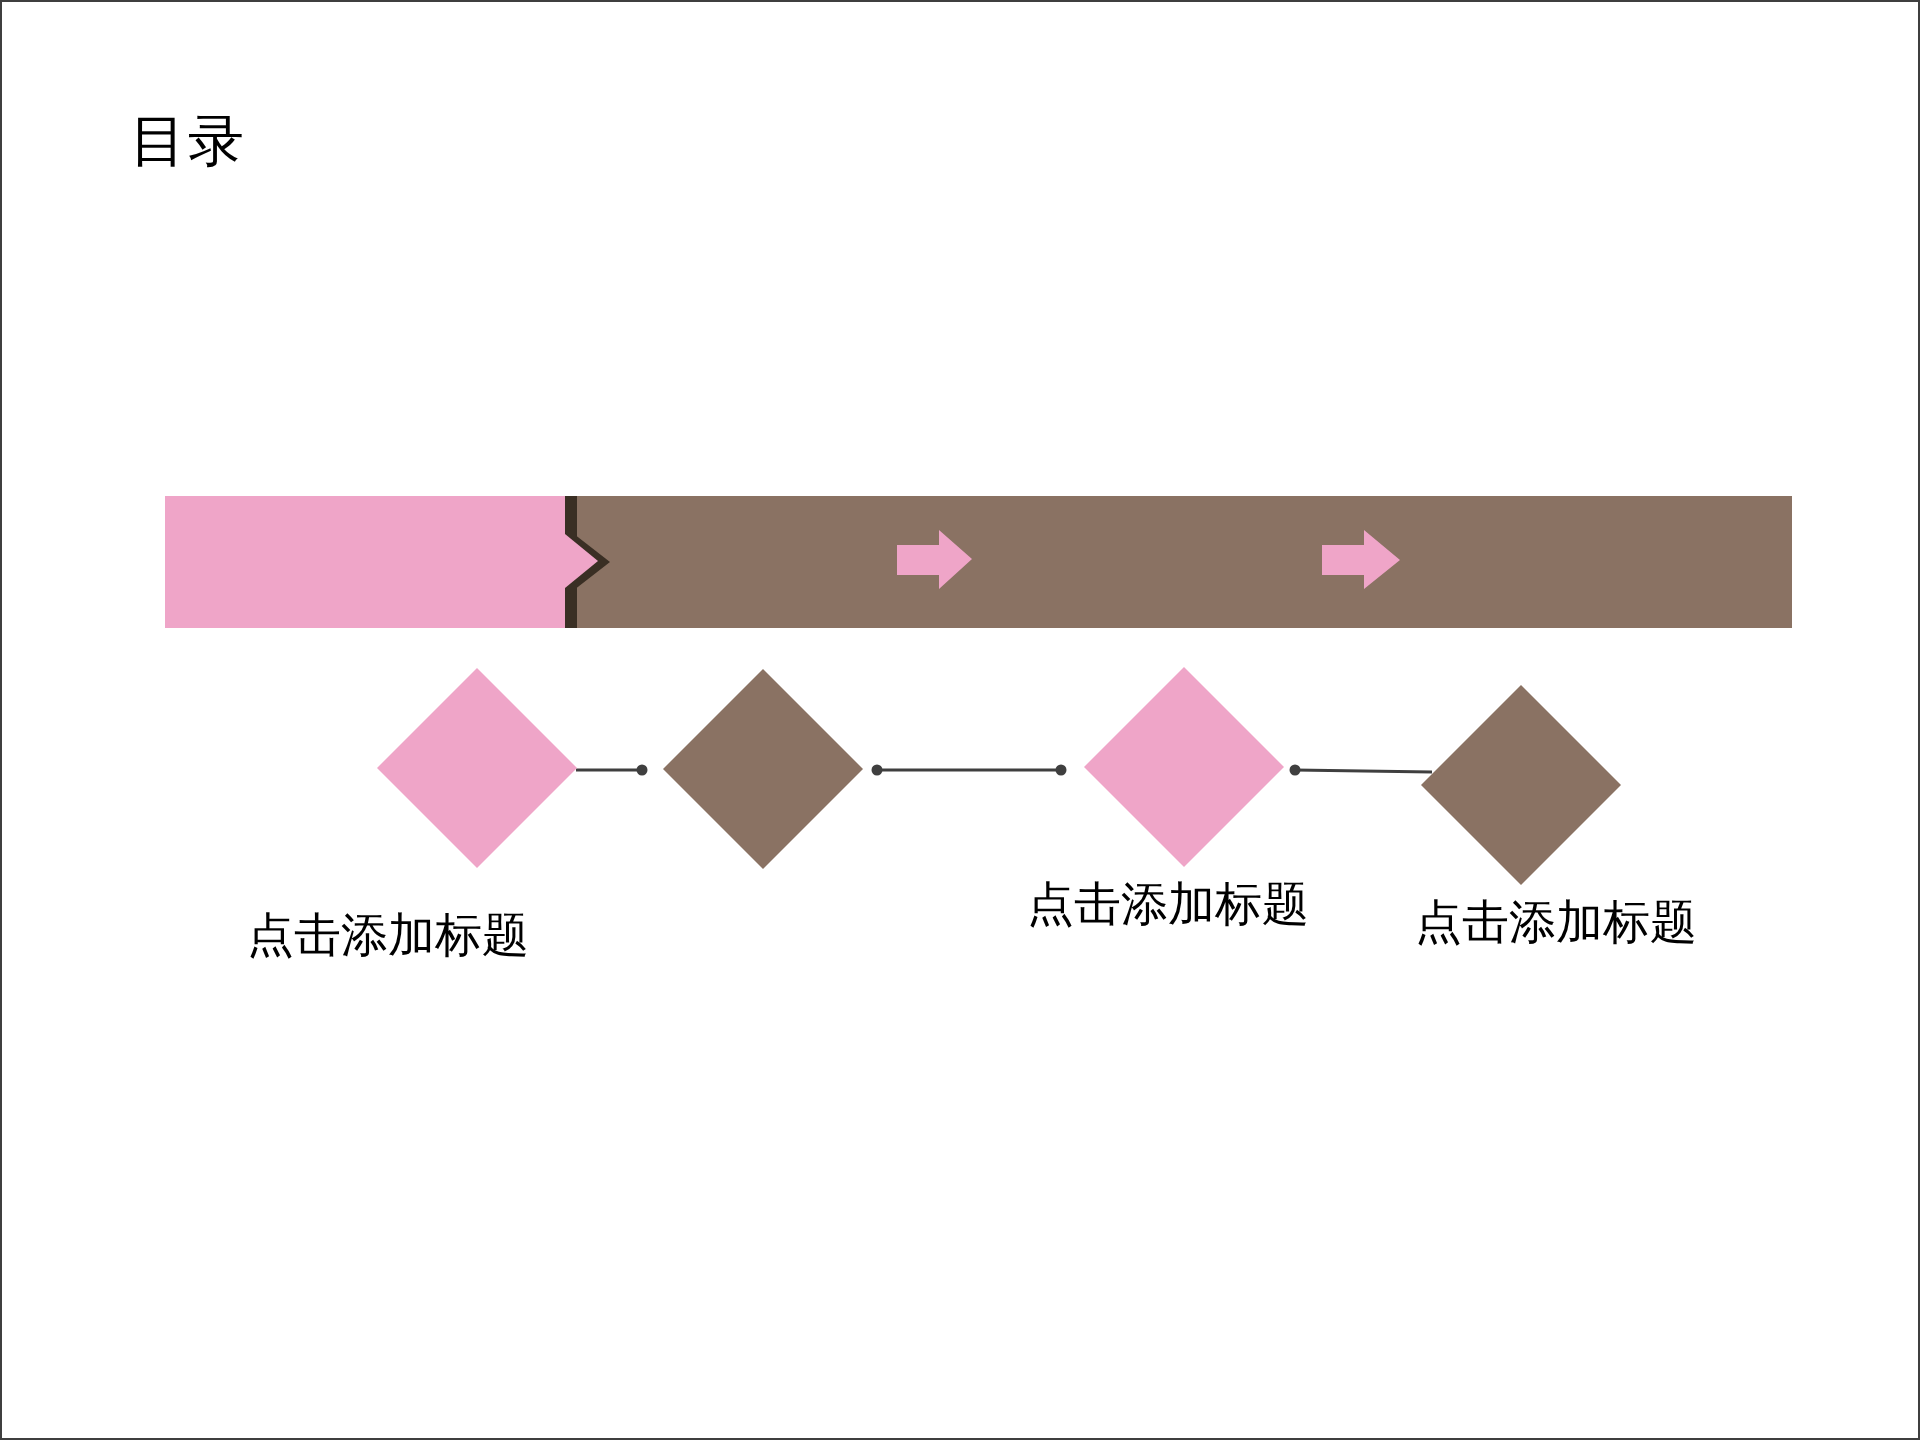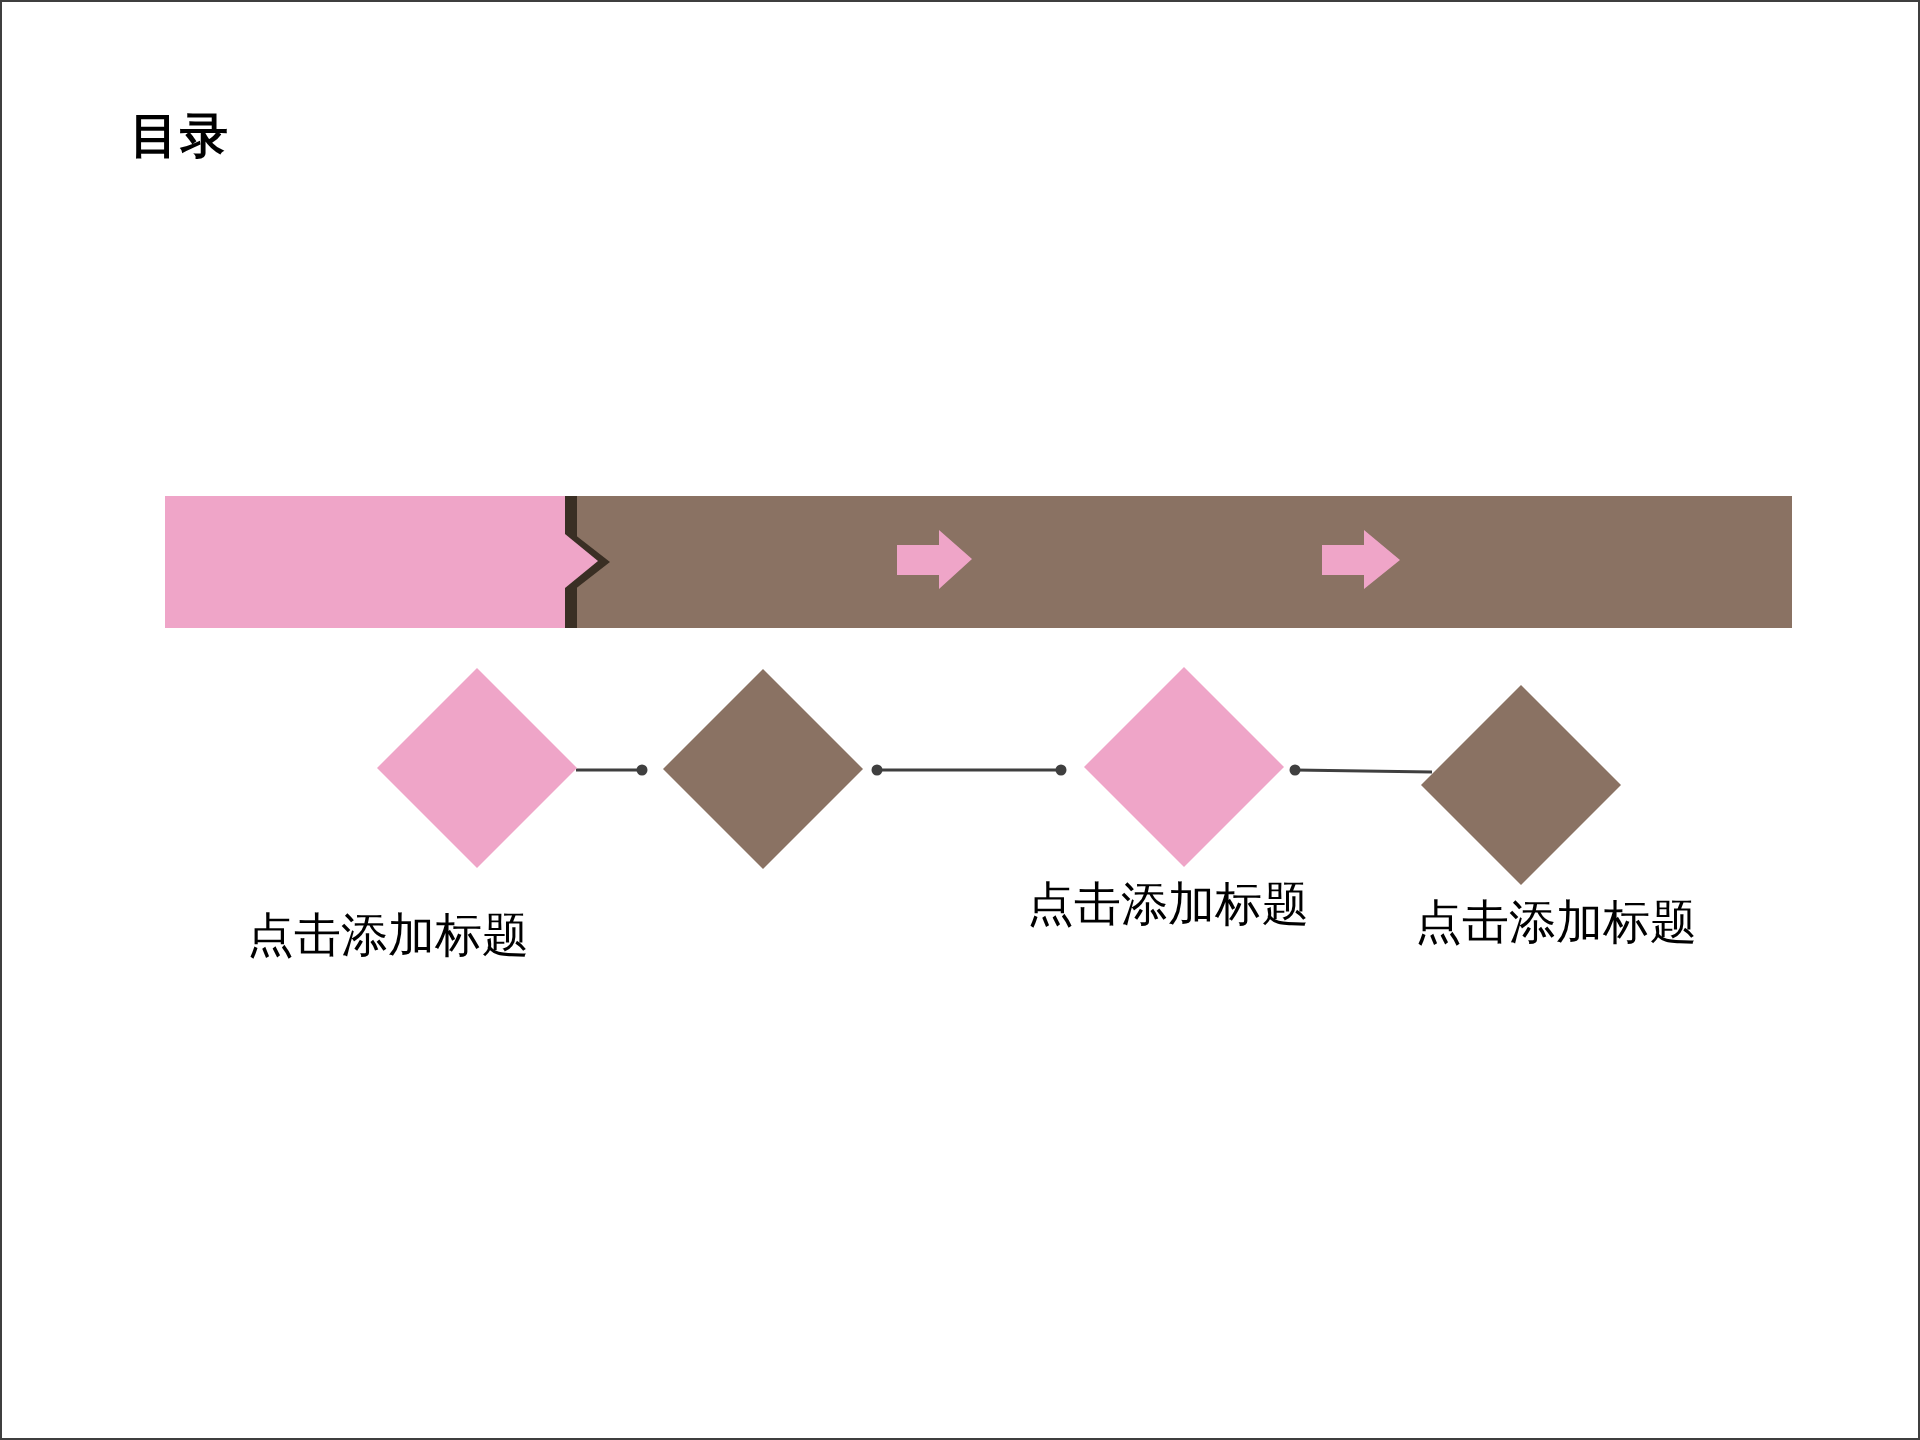--- a/index.html
+++ b/index.html
@@ -14,22 +14,22 @@
     height: 1440px;
     background: #ffffff;
     box-sizing: border-box;
     border: 2px solid #3f3f3f;
     overflow: hidden;
   }
   .slide-title {
     position: absolute;
     left: 128px;
     top: 108px;
-    font-size: 48px;
-    font-weight: 700;
+    font-size: 56px;
+    font-weight: 400;
     color: #000000;
     letter-spacing: 2px;
     line-height: 1.1;
     margin: 0;
   }
   .toc-svg {
     position: absolute;
     left: 0;
     top: 0;
     width: 1920px;

